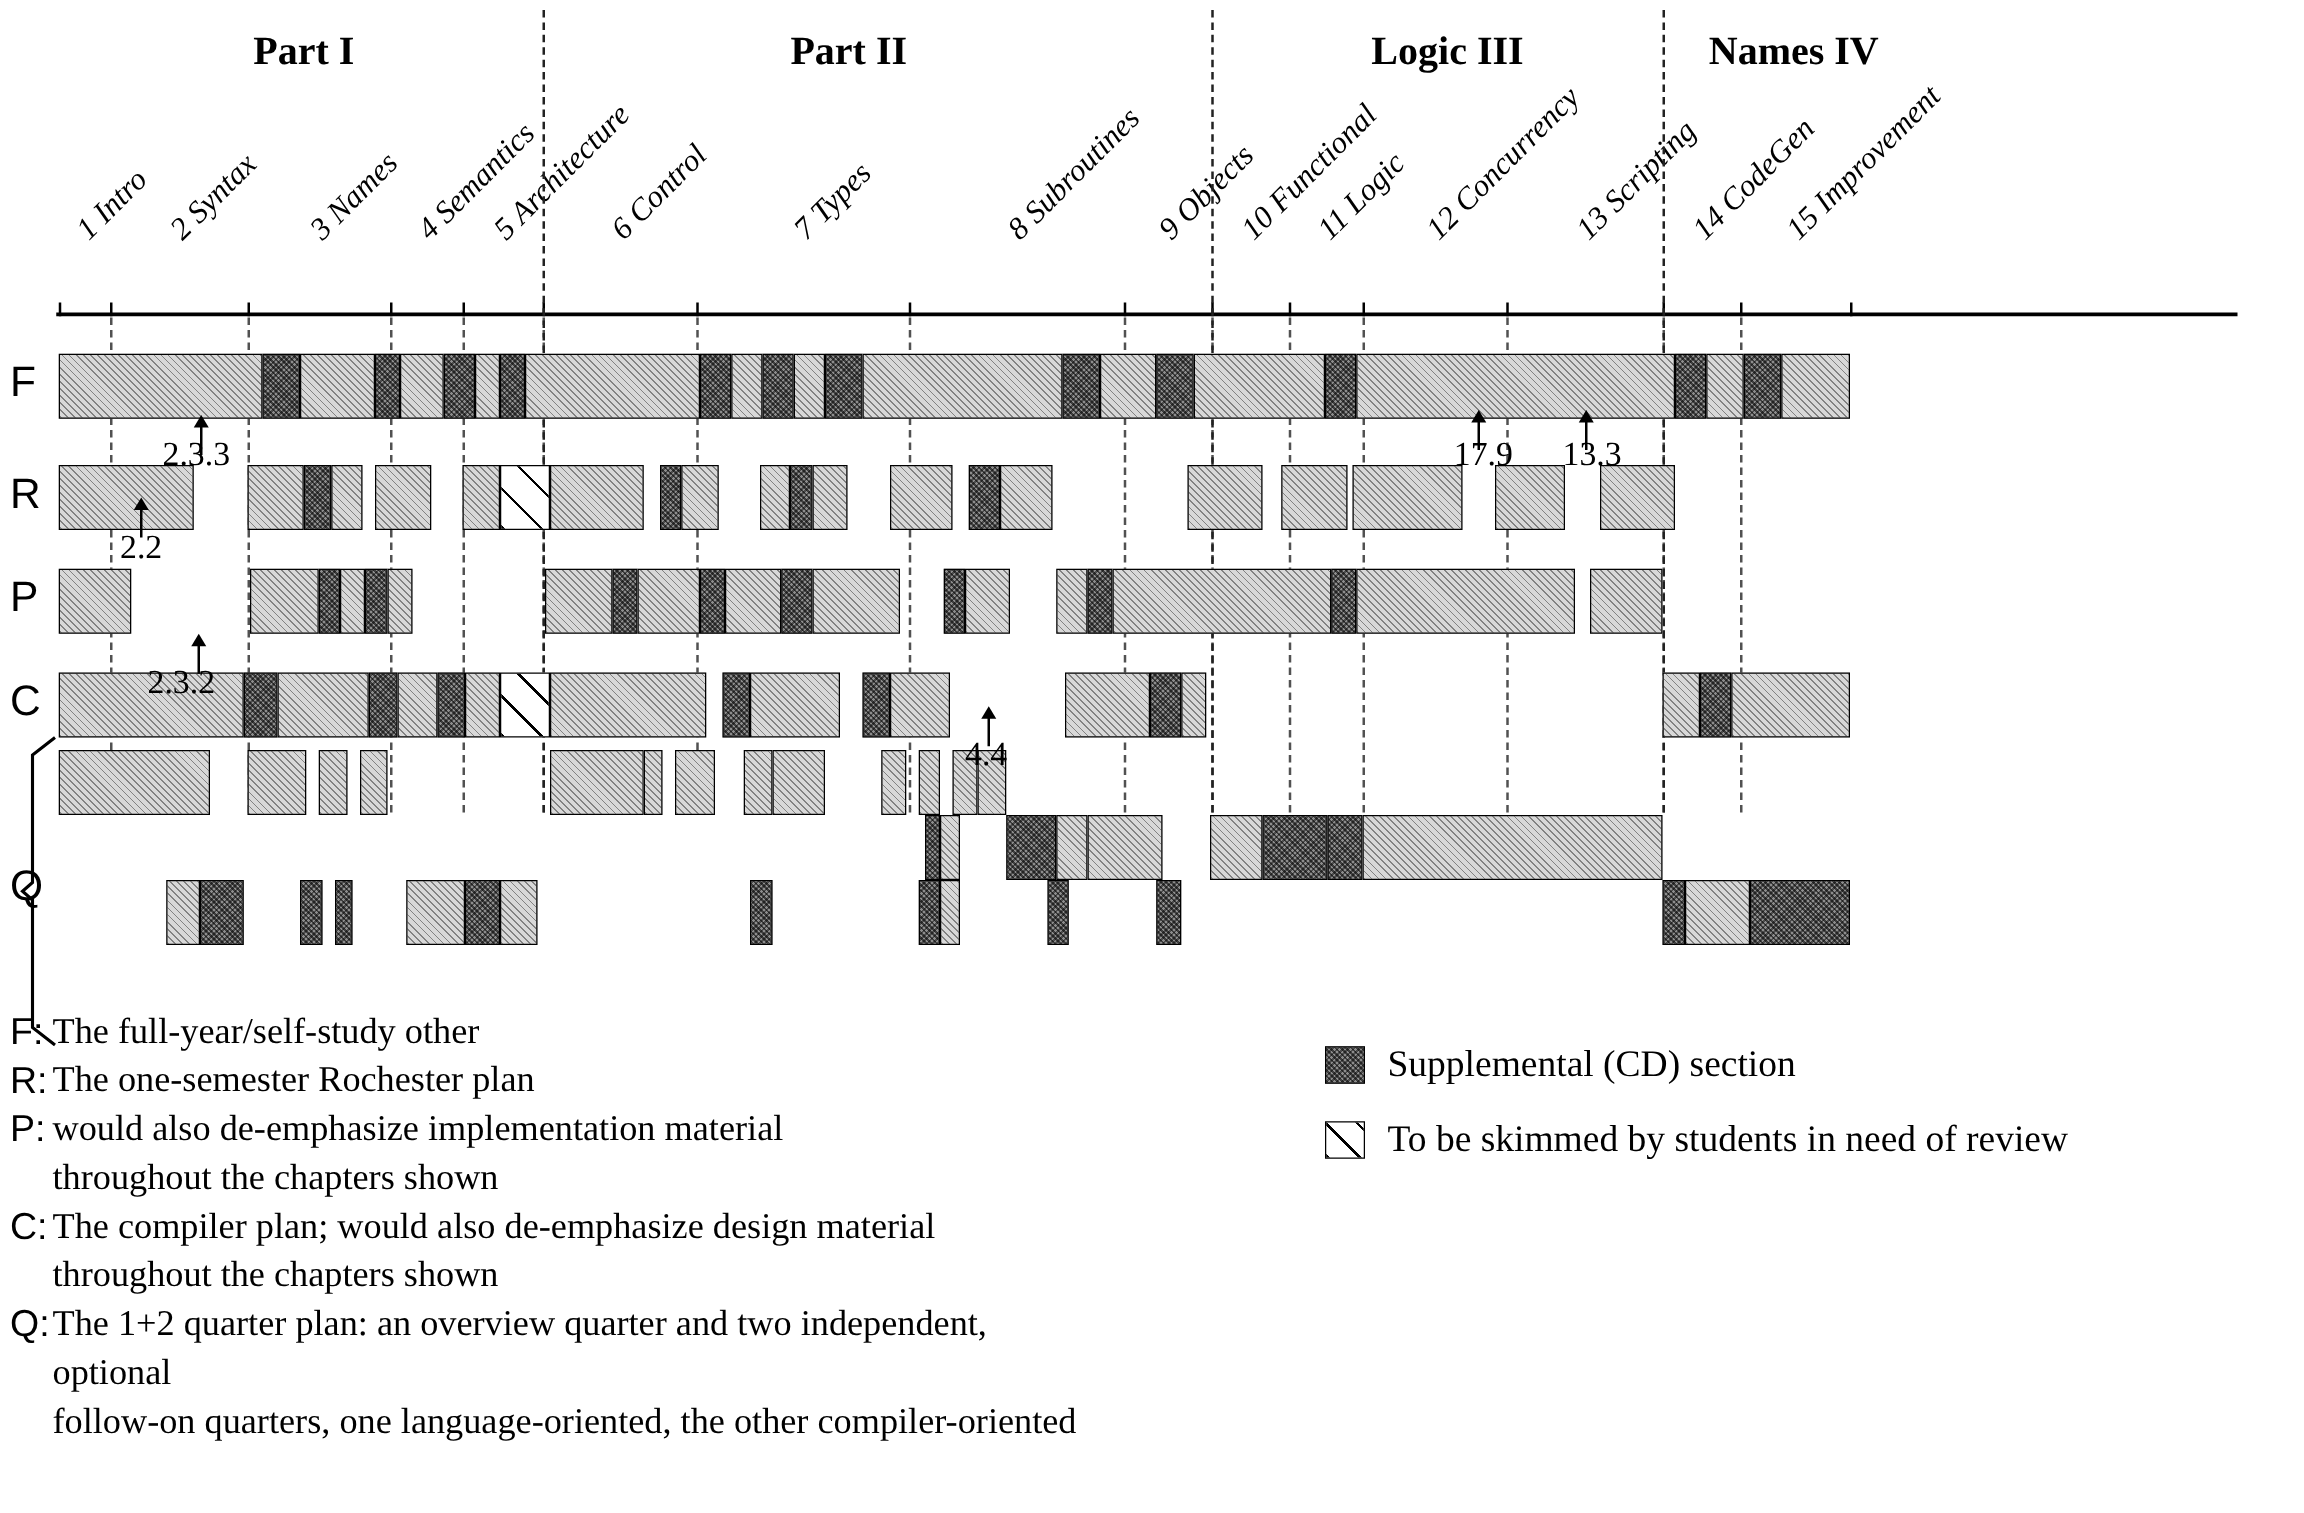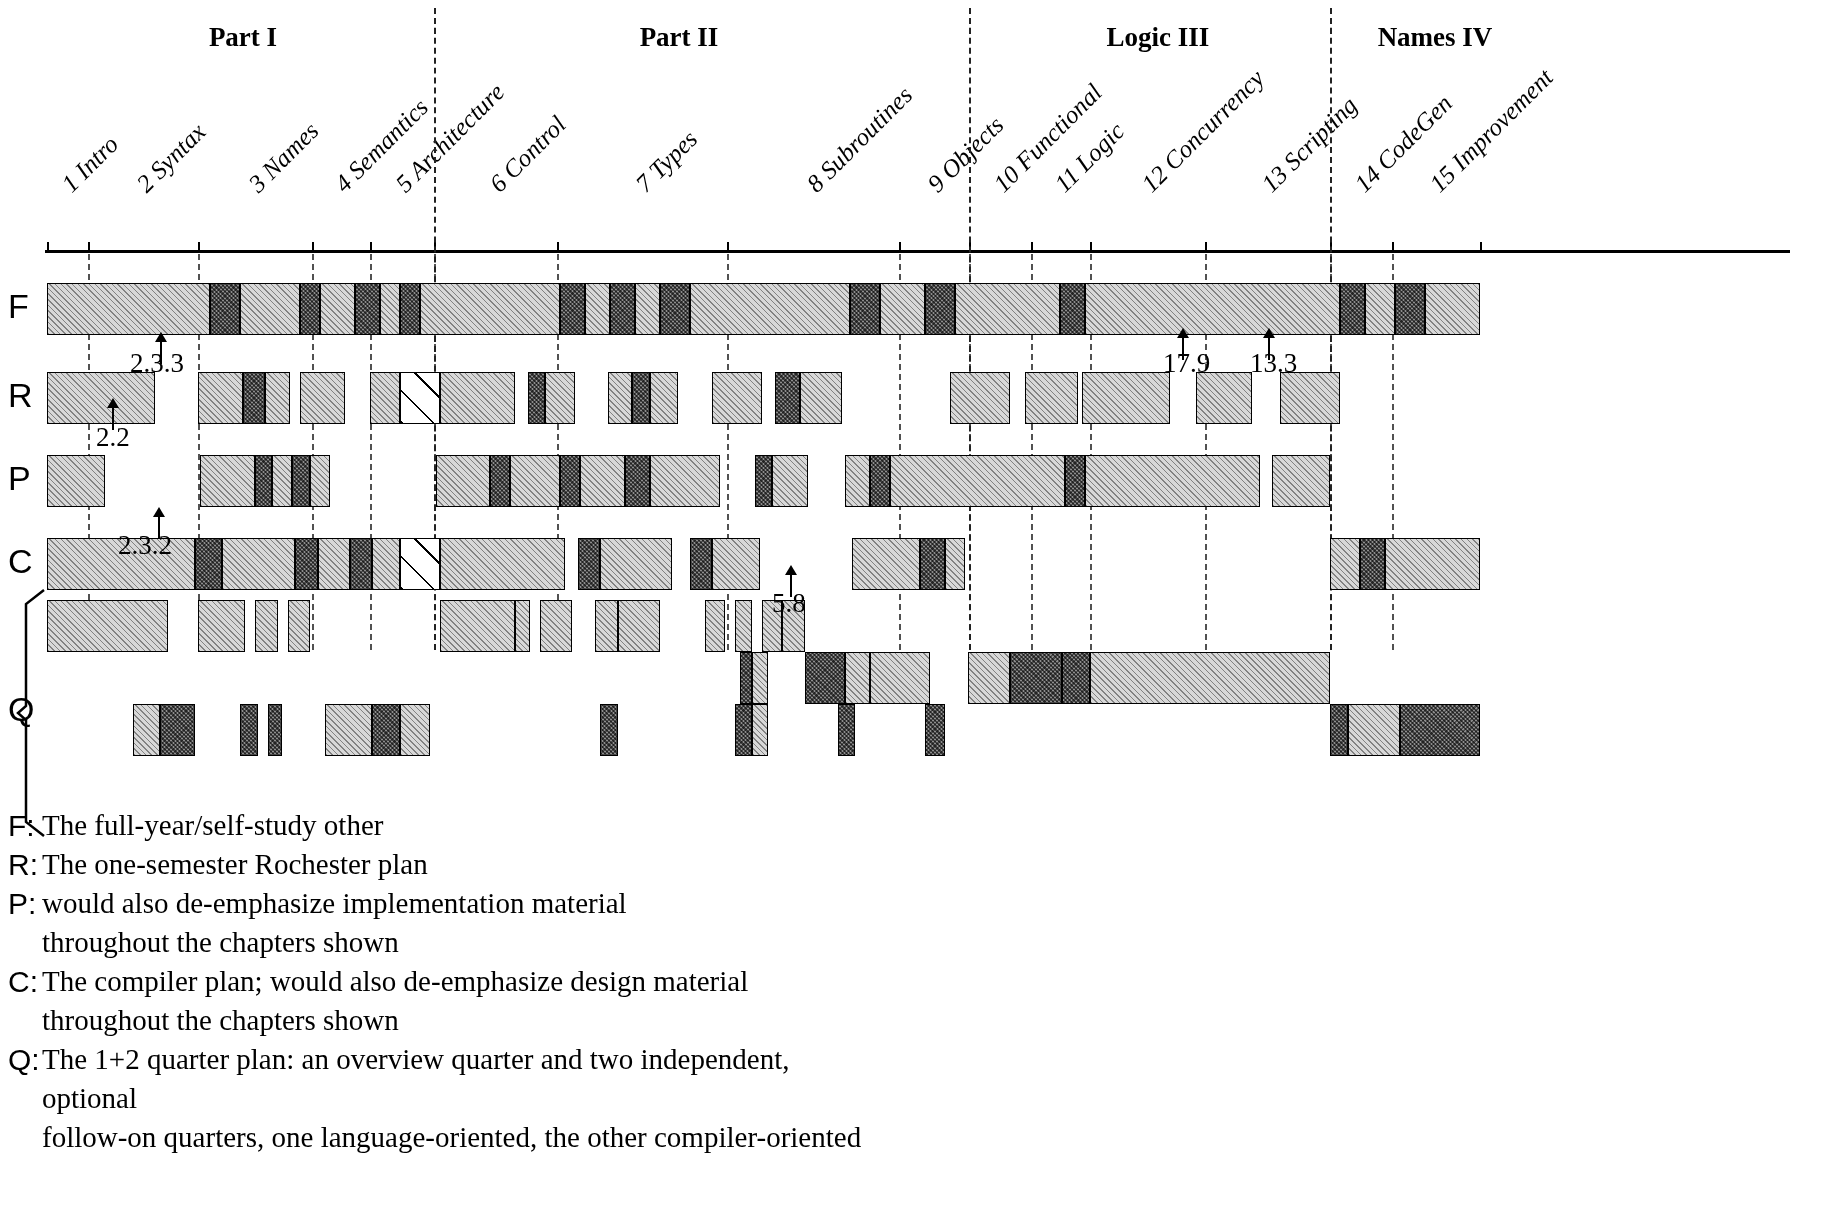--- a/index.html
+++ b/index.html
@@ -1,21 +1,21 @@
 <!DOCTYPE html>
 <html><head>
 <meta charset="utf-8">
 <style>
   html,body{margin:0;padding:0;background:#fff;}
   body{width:1843px;height:1210px;position:relative;
        font-family:"Liberation Serif", serif; color:#000;}
   .root{position:absolute;inset:0;}
 
   
-  .part-label{position:absolute;font-weight:bold;font-size:27px;
+  .part-label{position:absolute;font-weight:bold;font-size:32px;
               text-align:center;white-space:nowrap;}
 
   
   .chap{position:absolute;bottom:0;left:0;transform-origin:left bottom;
         transform:rotate(-45deg);white-space:nowrap;font-size:25px;
         font-style:italic;font-family:"Liberation Serif",serif;}
   .chap-anchor{position:absolute;height:0;width:0;}
 
   
   .axis{position:absolute;background:#000;}
@@ -335,21 +335,21 @@
       <div class="anno" style="left: 1163px; top: 348px;">17.9</div>
       <div class="arrow" style="left: 1182px; top: 328px;">
         <span class="head"></span>
         <span class="shaft"></span>
       </div>
       <div class="anno" style="left: 1250px; top: 348px;">13.3</div>
       <div class="arrow" style="left: 1268px; top: 328px;">
         <span class="head"></span>
         <span class="shaft"></span>
       </div>
-      <div class="anno" style="left: 772px; top: 588px;">5.8</div>
+      <div class="anno" style="left: 772px; top: 588px;">4.4</div>
       <div class="arrow" style="left: 790px; top: 565px;">
         <span class="head"></span>
         <span class="shaft"></span>
       </div>
     </div>
 
   <svg class="brace" style="left:16px;top:588px;width:30px;height:250px" viewBox="0 0 30 250">
     <path d="M28 2 L10 16 L10 118 L2 125 L10 132 L10 234 L28 248" fill="none" stroke="#000" stroke-width="2.5"></path>
   </svg>
 
@@ -382,14 +382,24 @@
       </div>
       <div class="cap-row">
         <div class="cap-key">Q:</div>
         <div class="cap-text">
           <div>The 1+2 quarter plan: an overview quarter and two independent, optional</div>
           <div>follow-on quarters, one language-oriented, the other compiler-oriented</div>
         </div>
       </div>
     </div>
 
+  <div class="legend" id="legend-block" style="left:1060px;top:828px;width:770px">
+      <div class="legend-row">
+        <span class="legend-swatch dark"></span>
+        <span>Supplemental (CD) section</span>
+      </div>
+      <div class="legend-row">
+        <span class="legend-swatch skim"></span>
+        <span>To be skimmed by students in need of review</span>
+      </div>
+    </div>
 
 </div>
 
 </body></html>

